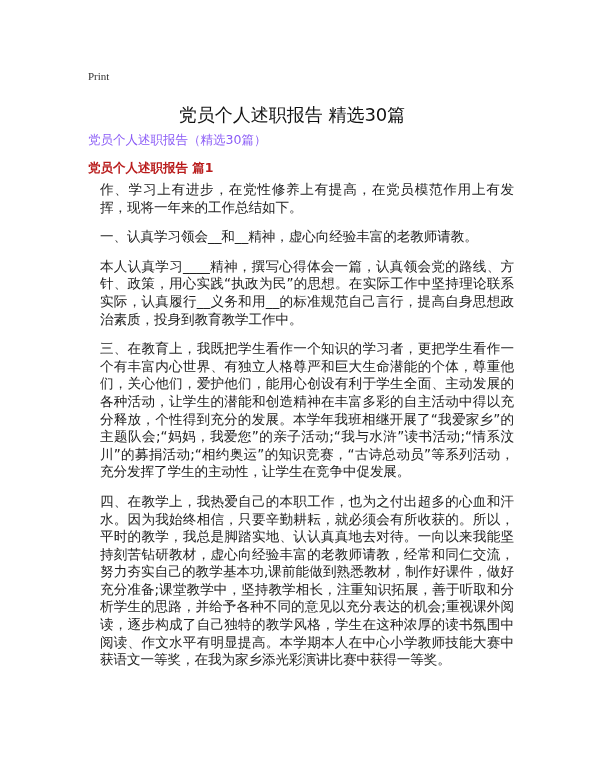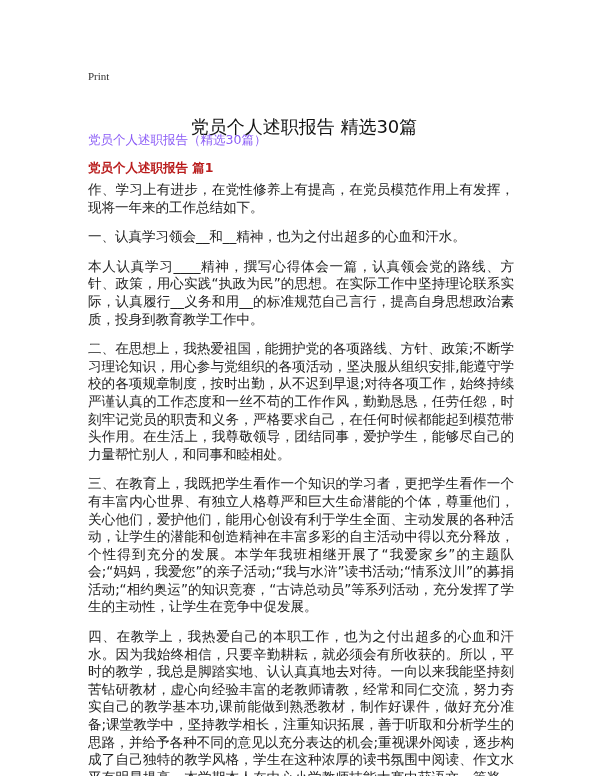--- a/index.html
+++ b/index.html
@@ -2,36 +2,35 @@
 <html><head>
 <meta charset="utf-8">
 <style>
   html, body { margin: 0; padding: 0; background: #ffffff; }
   body { width: 600px; height: 776px; position: relative; overflow: hidden;
          font-family: "DejaVu Sans", "Liberation Sans", sans-serif; color: #1a1a1a; }
   .page { position: absolute; left: 88px; top: 0; width: 426px; }
   .print { position: absolute; top: 70px; left: 0; font-family: Liberation Serif, serif;
            font-size: 11px; color: #333; }
   .title { position: absolute; top: 99px; left: -88px; width: 576px; text-align: center;
-           font-size: 18px; font-weight: normal; color: #111; margin: 16px; letter-spacing: 0px; }
+           font-size: 18px; font-weight: normal; color: #111; margin: 4px; letter-spacing: 0px; }
   .subtitle { position: absolute; top: 132px; left: 0; font-size: 12.5px; color: #8b5cf6; }
   .heading { position: absolute; top: 160px; left: 0; font-size: 12.5px; font-weight: bold; color: #b91c1c; }
   .body { position: absolute; top: 181px; left: 0; width: 426px; }
-  .para { font-size: 13.6px; line-height: 17.6px; margin: 0 0 12px 0; text-align: justify;
+  .para { font-size: 13.6px; line-height: 17.6px; margin: 0 0 12px 12px; text-align: justify;
           letter-spacing: -0.1px; color: #222; word-break: break-all; }
 </style>
 </head>
 <body>
 
 <div class="page">
   <div class="print">Print</div>
   <h1 class="title">党员个人述职报告 精选30篇</h1>
   <div class="subtitle">党员个人述职报告（精选30篇）</div>
   <div class="heading">党员个人述职报告 篇1</div>
   <div class="body">
     <p class="para">作、学习上有进步，在党性修养上有提高，在党员模范作用上有发挥，现将一年来的工作总结如下。</p>
-    <p class="para">一、认真学习领会__和__精神，也为之付出超多的心血和汗水。</p>
+    <p class="para">一、认真学习领会__和__精神，虚心向经验丰富的老教师请教。</p>
     <p class="para">本人认真学习____精神，撰写心得体会一篇，认真领会党的路线、方针、政策，用心实践“执政为民”的思想。在实际工作中坚持理论联系实际，认真履行__义务和用__的标准规范自己言行，提高自身思想政治素质，投身到教育教学工作中。</p>
-    <p class="para">二、在思想上，我热爱祖国，能拥护党的各项路线、方针、政策;不断学习理论知识，用心参与党组织的各项活动，坚决服从组织安排,能遵守学校的各项规章制度，按时出勤，从不迟到早退;对待各项工作，始终持续严谨认真的工作态度和一丝不苟的工作作风，勤勤恳恳，任劳任怨，时刻牢记党员的职责和义务，严格要求自己，在任何时候都能起到模范带头作用。在生活上，我尊敬领导，团结同事，爱护学生，能够尽自己的力量帮忙别人，和同事和睦相处。</p>
     <p class="para">三、在教育上，我既把学生看作一个知识的学习者，更把学生看作一个有丰富内心世界、有独立人格尊严和巨大生命潜能的个体，尊重他们，关心他们，爱护他们，能用心创设有利于学生全面、主动发展的各种活动，让学生的潜能和创造精神在丰富多彩的自主活动中得以充分释放，个性得到充分的发展。本学年我班相继开展了“我爱家乡”的主题队会;“妈妈，我爱您”的亲子活动;“我与水浒”读书活动;“情系汶川”的募捐活动;“相约奥运”的知识竞赛，“古诗总动员”等系列活动，充分发挥了学生的主动性，让学生在竞争中促发展。</p>
     <p class="para">四、在教学上，我热爱自己的本职工作，也为之付出超多的心血和汗水。因为我始终相信，只要辛勤耕耘，就必须会有所收获的。所以，平时的教学，我总是脚踏实地、认认真真地去对待。一向以来我能坚持刻苦钻研教材，虚心向经验丰富的老教师请教，经常和同仁交流，努力夯实自己的教学基本功,课前能做到熟悉教材，制作好课件，做好充分准备;课堂教学中，坚持教学相长，注重知识拓展，善于听取和分析学生的思路，并给予各种不同的意见以充分表达的机会;重视课外阅读，逐步构成了自己独特的教学风格，学生在这种浓厚的读书氛围中阅读、作文水平有明显提高。本学期本人在中心小学教师技能大赛中获语文一等奖，在我为家乡添光彩演讲比赛中获得一等奖。</p>
   </div>
 </div>
 
 </body></html>

